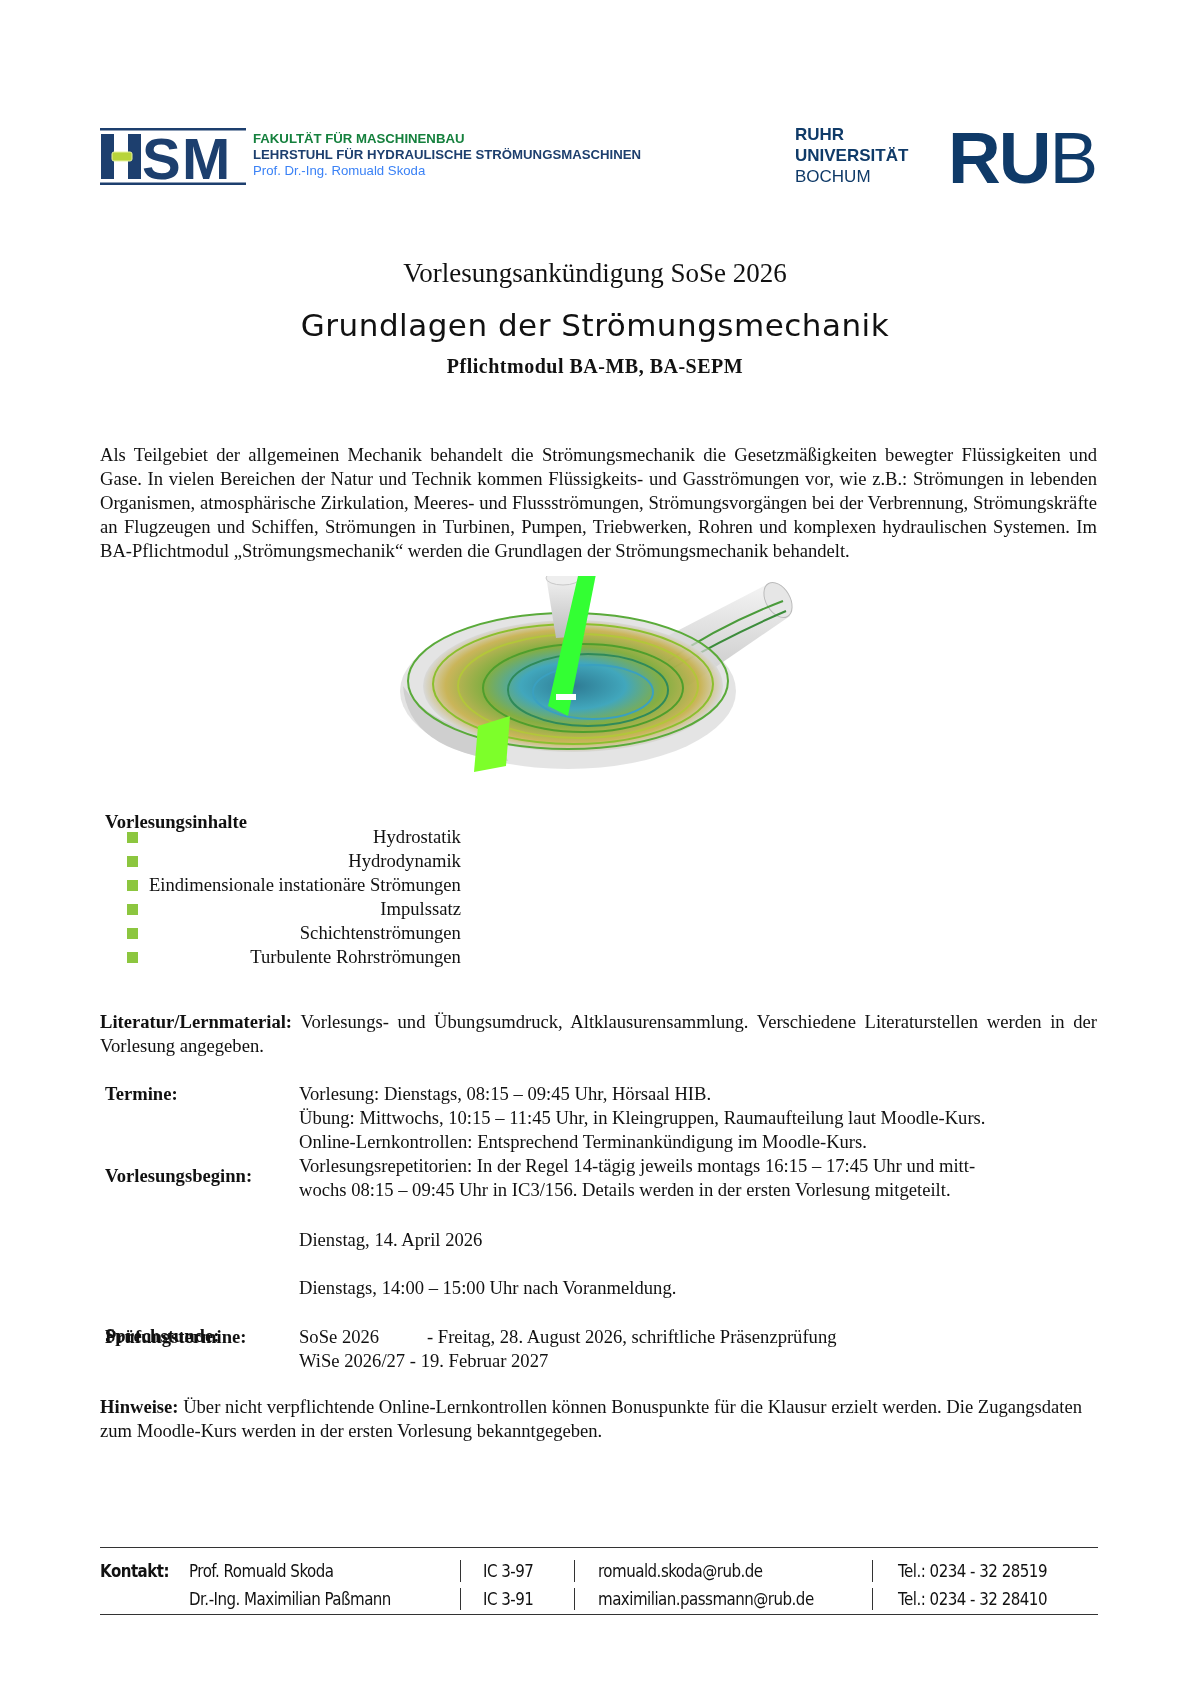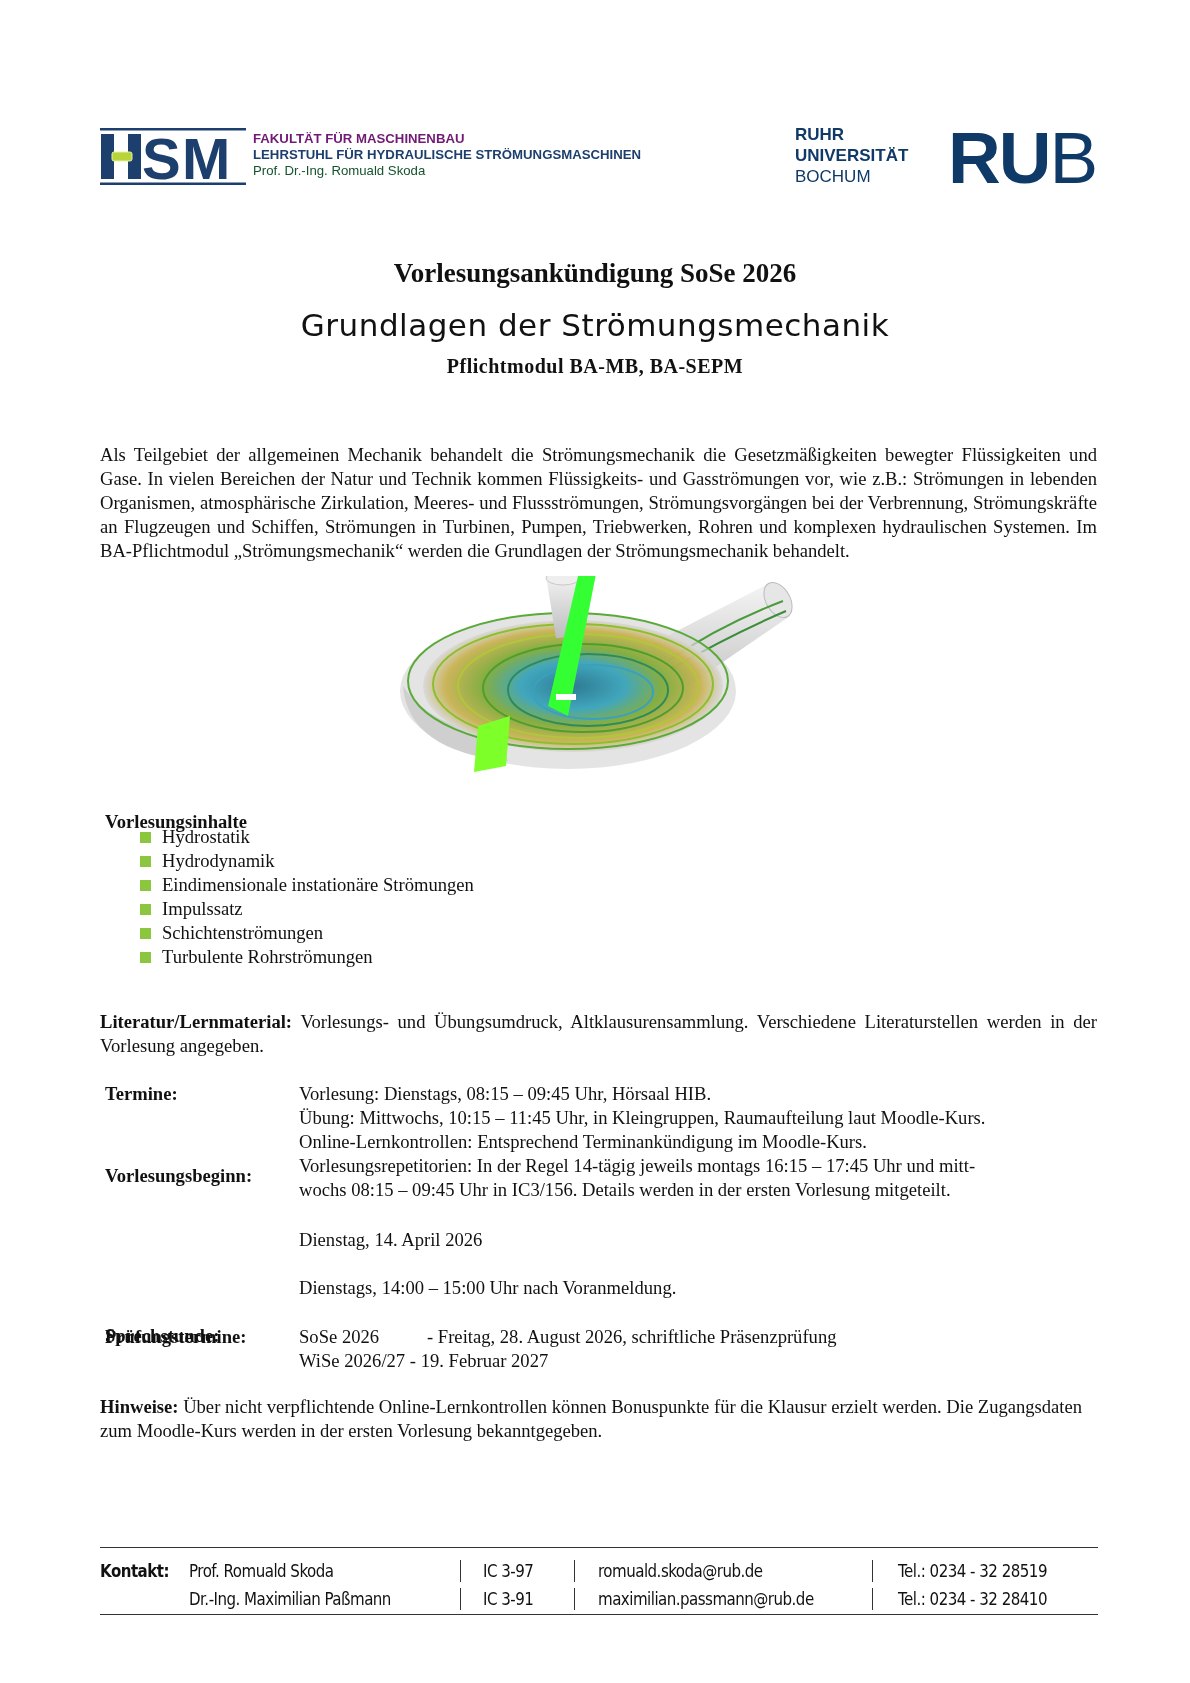--- a/index.html
+++ b/index.html
@@ -3,42 +3,42 @@
 <meta charset="utf-8">
 <style>
   html, body { margin:0; padding:0; background:#ffffff; }
   body { width:1190px; height:1683px; position:relative; overflow:hidden; color:#111; }
   .serif { font-family: "Liberation Serif", "DejaVu Serif", serif; }
   .abs { position:absolute; }
 
   
   #hsm-logo { left:100px; top:128px; width:146px; height:57px; }
   #hsm-text { left:253px; top:131px; line-height:16px; font-size:13.2px; font-family:"Liberation Sans", "DejaVu Sans", sans-serif; font-weight:bold; }
-  #hsm-text .l1 { color:#701a75; }
+  #hsm-text .l1 { color:#15803d; }
   #hsm-text .l2 { color:#1d3f6e; }
-  #hsm-text .l3 { color:#14532d; font-weight:normal; }
+  #hsm-text .l3 { color:#3b82f6; font-weight:normal; }
   #rub-text { left:795px; top:124px; font-family:"Liberation Sans", "DejaVu Sans", sans-serif; color:#0f3a68; font-size:17px; line-height:21px; }
   #rub-text .b { font-weight:bold; }
   #rub-logo { left:948px; top:125px; font-family:"Liberation Sans", "DejaVu Sans", sans-serif; color:#0f3a68; font-size:73px; line-height:66px; font-weight:bold; letter-spacing:-2px; }
   #rub-logo .thin { font-weight:normal; }
 
   
   .title-block { left:0; width:1190px; text-align:center; }
-  #announce { top:258px; font-size:27px; font-weight:bold; }
+  #announce { top:258px; font-size:27px; font-weight:normal; }
   #course { top:307px; font-size:31px; font-family:"DejaVu Sans", "Liberation Sans", sans-serif; letter-spacing:0.5px; }
   #module { top:355px; font-size:20px; font-family:Liberation Serif, serif; font-weight:bold; letter-spacing:0.5px; }
 
   
   .text { font-family:"Liberation Serif", "DejaVu Serif", serif; font-size:18.6px; line-height:24px;margin-top:24px; }
   #intro { left:100px; top:419px; width:997px; text-align:justify; }
 
   #figure { left:398px; top:576px; width:398px; height:200px; }
 
   #contents-heading { left:105px; top:786px; font-weight:bold; }
-  #contents-list { left:140px; top:825px; margin:0; padding:0; list-style:none; }
+  #contents-list { left:127px; top:825px; margin:0; padding:0; list-style:none;text-align:right; }
   #contents-list li { position:relative; padding-left:22px; height:24px; }
   #contents-list li .bullet { position:absolute; left:0; top:7px; width:11px; height:11px; background:#8cc63f; }
 
   #literature { left:100px; top:986px; width:997px; text-align:justify; }
   .label { font-weight:bold; }
 
   .row-label { left:105px; font-weight:bold; }
   .row-value { left:299px; width:800px; }
   #termine-label { top:1058px; }
   #termine-value { top:1058px; }

